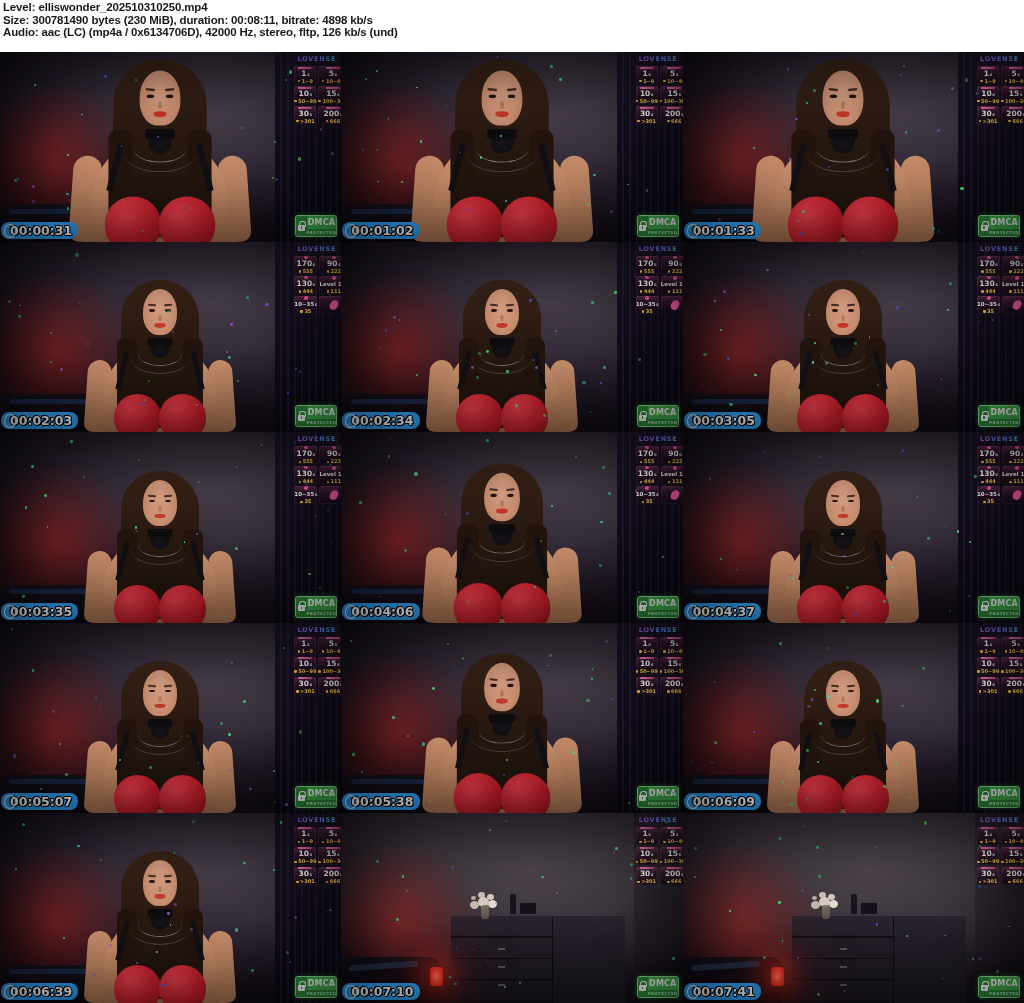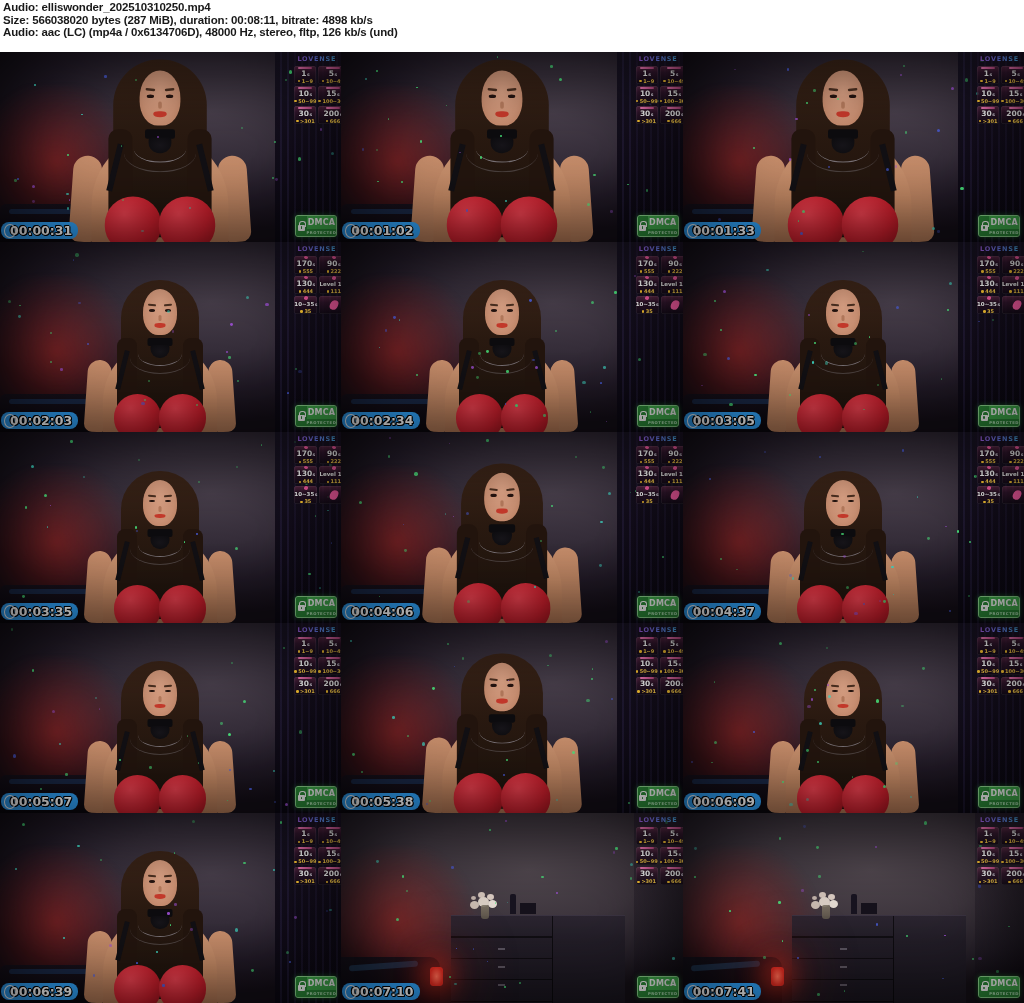--- a/index.html
+++ b/index.html
@@ -122,23 +122,23 @@
   .ts { position:absolute; left:1px; bottom:3px; z-index:5; background:#2f9ef2; border-radius:8px; padding:1px 6px 1px 9px;
     font:bold 12.5px "DejaVu Sans",sans-serif; color:#fff;
     text-shadow:-1px 0 0 #000, 1px 0 0 #000, 0 -1px 0 #000, 0 1px 0 #000, -1px -1px 0 #000, 1px 1px 0 #000; }
   .ts::before { content:""; position:absolute; left:3px; top:2px; width:10px; height:12px;
     border:1.6px solid rgba(255,255,255,.95); border-radius:50%; }
 </style>
 </head>
 <body>
 
 <div class="header">
-  <div class="hline">Audio: elliswonder_202510310250.mp4</div>
-  <div class="hline">Size: 566038020 bytes (287 MiB), duration: 00:08:11, bitrate: 4898 kb/s</div>
-  <div class="hline">Audio: aac (LC) (mp4a / 0x6134706D), 48000 Hz, stereo, fltp, 126 kb/s (und)</div>
+  <div class="hline">Level: elliswonder_202510310250.mp4</div>
+  <div class="hline">Size: 300781490 bytes (230 MiB), duration: 00:08:11, bitrate: 4898 kb/s</div>
+  <div class="hline">Audio: aac (LC) (mp4a / 0x6134706D), 42000 Hz, stereo, fltp, 126 kb/s (und)</div>
 </div>
 
 <div class="grid" id="grid">
     <div class="cell scene-woman">
     <div class="wall"></div>
     <div class="glow-red"></div>
     <div class="curtain woman-only"></div>
     <div class="couch woman-only"></div>
 
     <div class="fig woman-only" style="transform: translateX(-50%) scale(1.2);">

